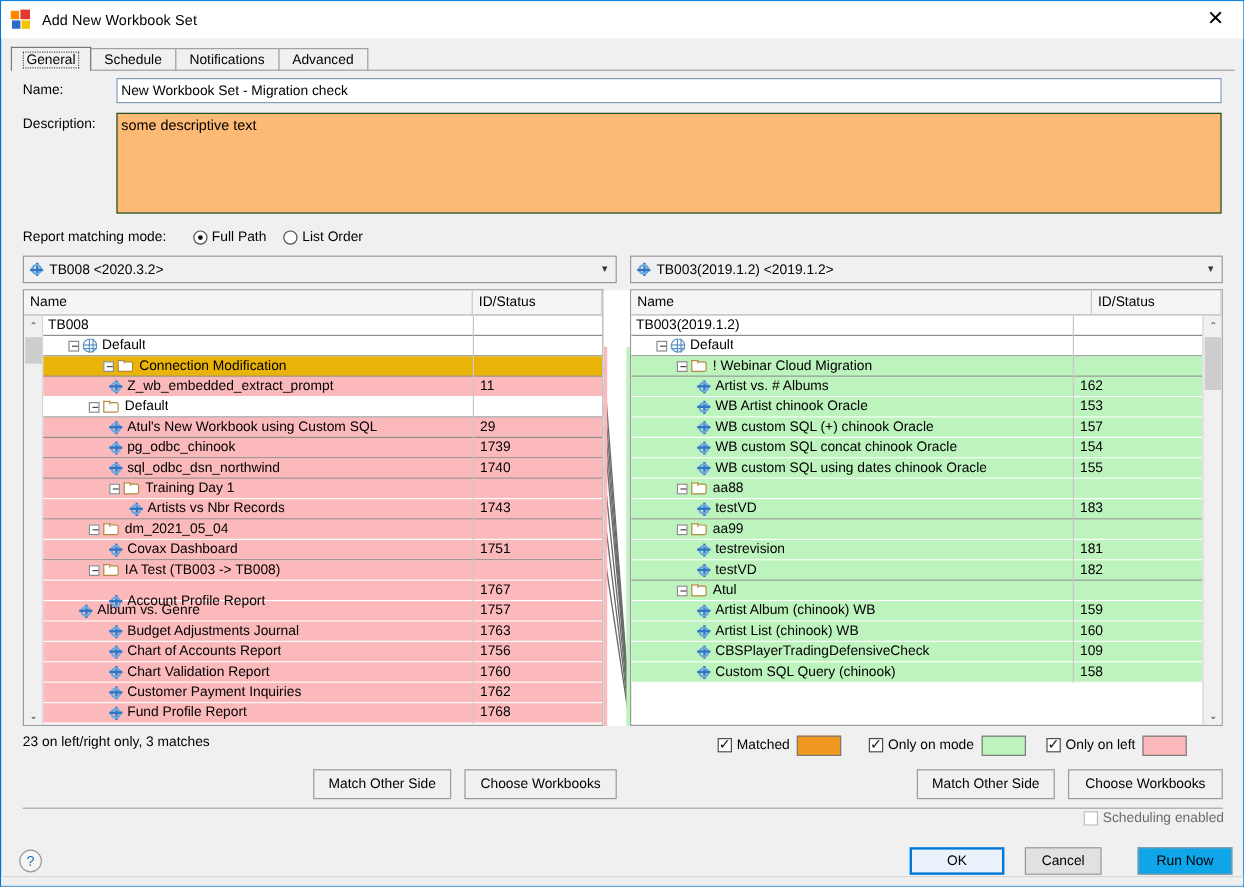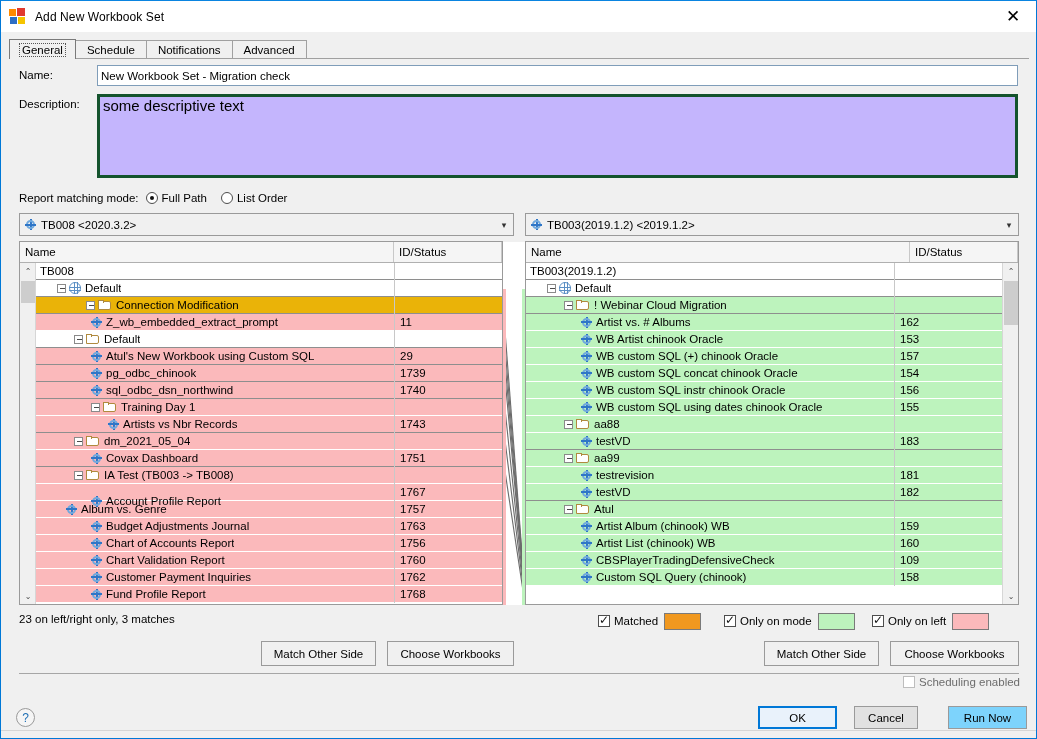--- a/index.html
+++ b/index.html
@@ -88,32 +88,32 @@
   #label-desc { left: 18px; top: 97px; }
 
   #name-input {
     position: absolute; left: 96px; top: 64px; width: 921px; height: 21px;
     border: 1px solid #7f9db9; background: #fff;
     font-family: "Liberation Sans", sans-serif; font-size: 11.5px;
     padding: 1px 3px; color: #000; outline: none;
   }
   #desc-input {
     position: absolute; left: 96px; top: 93px; width: 921px; height: 84px;
-    border: 3px solid #14532d; background: #c4b5fd;
-    font-family: "Liberation Sans", sans-serif; font-size: 15px;
+    border: 1px solid #14532d; background: #fdba74;
+    font-family: "Liberation Sans", sans-serif; font-size: 12px;
     padding: 2px 3px; color: #000; resize: none; outline: none;
     line-height: 14px;
   }
 
   
   #mode-row {
     position: absolute; left: 18px; top: 189px; height: 15px;
     display: flex; align-items: center; gap: 0;
   }
-  #mode-row .mlabel { margin-right: 7px; }
+  #mode-row .mlabel { margin-right: 22px; }
   .radio-wrap { display: flex; align-items: center; margin-right: 14px; }
   .radio {
     width: 12px; height: 12px; border-radius: 50%;
     border: 1px solid #4d4d4d; background: #fff;
     display: inline-block; position: relative; margin-right: 4px;
   }
   .radio.checked::after {
     content: ""; position: absolute; left: 3px; top: 3px;
     width: 4px; height: 4px; border-radius: 50%; background: #111;
   }
@@ -297,21 +297,21 @@
     background: #e9f2fb; border: 2px solid #0078d7; color: #000;
     display: flex; align-items: center; justify-content: center; font-size: 11.5px;
   }
   #btn-cancel {
     position: absolute; left: 853px; top: 705px; width: 64px; height: 23px;
     background: #e1e1e1; border: 1px solid #9a9a9a;
     display: flex; align-items: center; justify-content: center; font-size: 11.5px;
   }
   #btn-run {
     position: absolute; left: 947px; top: 705px; width: 79px; height: 23px;
-    background: #7dd3fc; border: 1px solid #9a9a9a;
+    background: #0ea5e9; border: 1px solid #9a9a9a;
     display: flex; align-items: center; justify-content: center; font-size: 11.5px;
   }
   #help-btn {
     position: absolute; left: 15px; top: 707px; width: 19px; height: 19px;
     border: 1px solid #9a9a9a; border-radius: 50%; background: #f5f5f5;
     color: #1f6fb5; display: flex; align-items: center; justify-content: center;
     font-size: 12px;
   }
   #statusbar {
     position: absolute; left: 0; bottom: 0; width: 1035px; height: 8px;
@@ -651,29 +651,20 @@
               </span>
               <span class="lbl">WB custom SQL concat chinook Oracle</span>
             </div>
             <div class="c-id">154</div>
           </div>
           <div class="trow green">
             <div class="c-name" style="padding-left: 55px;">
               <span class="flake" style="margin-right: 4px;">
                 <i></i>
               </span>
-              <span class="lbl">WB custom SQL instr chinook Oracle</span>
-            </div>
-            <div class="c-id">156</div>
-          </div>
-          <div class="trow green">
-            <div class="c-name" style="padding-left: 55px;">
-              <span class="flake" style="margin-right: 4px;">
-                <i></i>
-              </span>
               <span class="lbl">WB custom SQL using dates chinook Oracle</span>
             </div>
             <div class="c-id">155</div>
           </div>
           <div class="trow green">
             <div class="c-name" style="padding-left: 38px;">
               <span class="expander"></span>
               <span class="folder"></span>
               <span class="lbl">aa88</span>
             </div>

